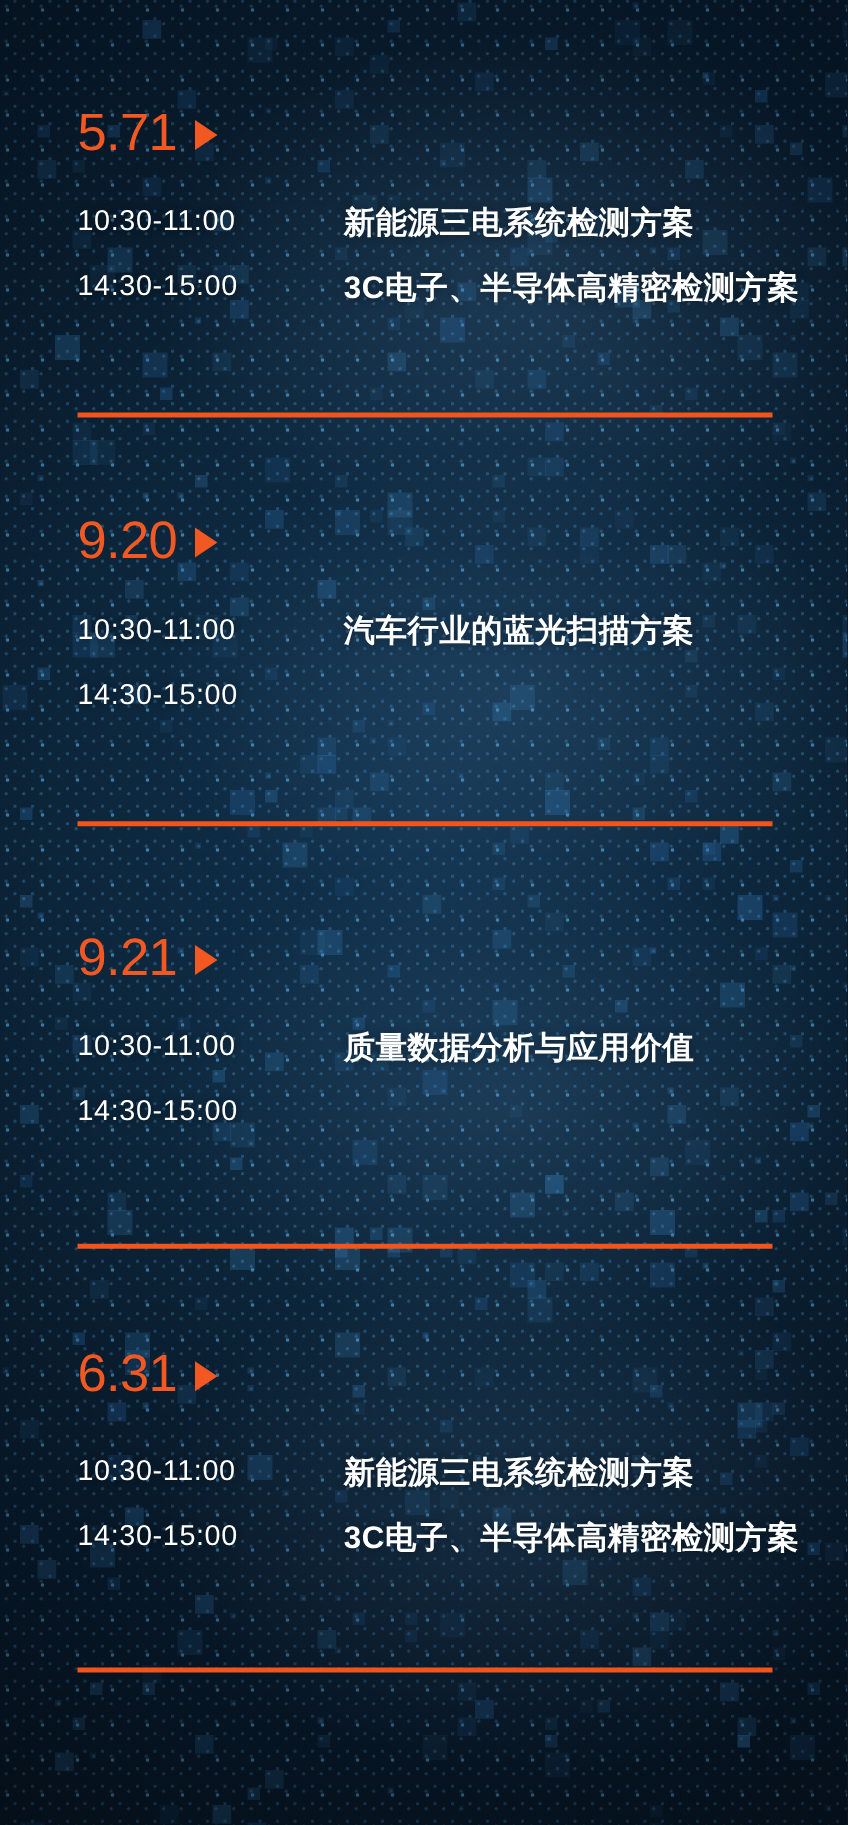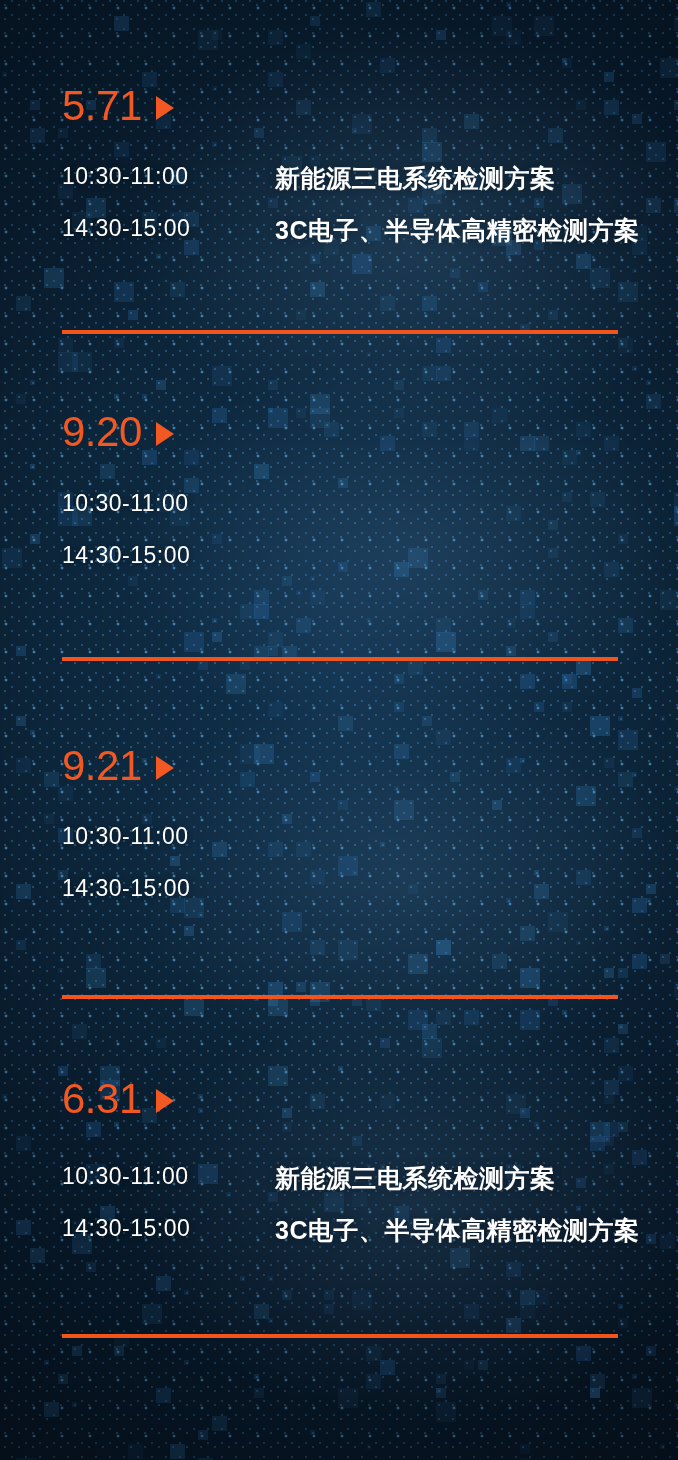--- a/index.html
+++ b/index.html
@@ -563,33 +563,35 @@
         </div>
         <div class="rule" style="top:330px"></div>
       </div>
       <div class="day">
         <div class="date-row" style="top:408px">
           <span class="date-text">9.20</span>
           <span class="tri"></span>
         </div>
         <div class="sess" style="top:487px">
           <span class="time">10:30-11:00</span>
+          <span class="title">汽车行业的蓝光扫描方案</span>
         </div>
         <div class="sess" style="top:539px">
           <span class="time">14:30-15:00</span>
         </div>
         <div class="rule" style="top:657px"></div>
       </div>
       <div class="day">
         <div class="date-row" style="top:742px">
           <span class="date-text">9.21</span>
           <span class="tri"></span>
         </div>
         <div class="sess" style="top:820px">
           <span class="time">10:30-11:00</span>
+          <span class="title">质量数据分析与应用价值</span>
         </div>
         <div class="sess" style="top:872px">
           <span class="time">14:30-15:00</span>
         </div>
         <div class="rule" style="top:995px"></div>
       </div>
       <div class="day">
         <div class="date-row" style="top:1075px">
           <span class="date-text">6.31</span>
           <span class="tri"></span>

